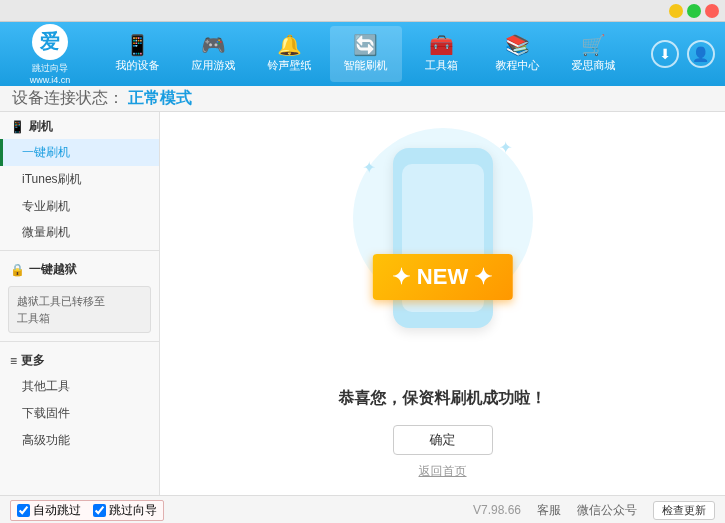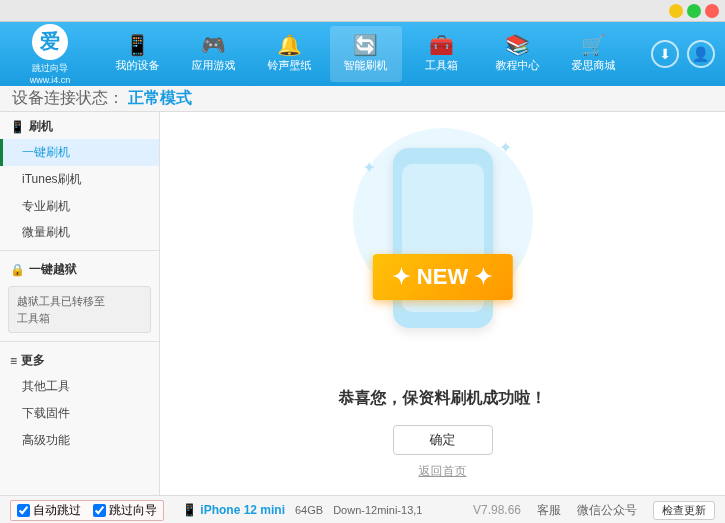--- a/index.html
+++ b/index.html
@@ -275,28 +275,20 @@
       <label class="footer-checkbox-item">
         <input type="checkbox" checked="" style="">
         <span>自动跳过</span>
       </label>
       <label class="footer-checkbox-item">
         <input type="checkbox" checked="" style="">
         <span>跳过向导</span>
       </label>
     </div>
 
-    <div class="device-info">
-      <span>📱</span>
-      <span class="device-name">iPhone 12 mini</span>
-      &nbsp;
-      <span class="device-detail">64GB</span>
-      &nbsp;
-      <span class="device-detail">Down-12mini-13,1</span>
-    </div>
 
     <div class="footer-right" style="margin-left:auto;">
       <span class="footer-version">V7.98.66</span>
       <span class="footer-link">客服</span>
       <span class="footer-link">微信公众号</span>
       <button class="update-btn">检查更新</button>
     </div>
   </div>
 
 </div>

